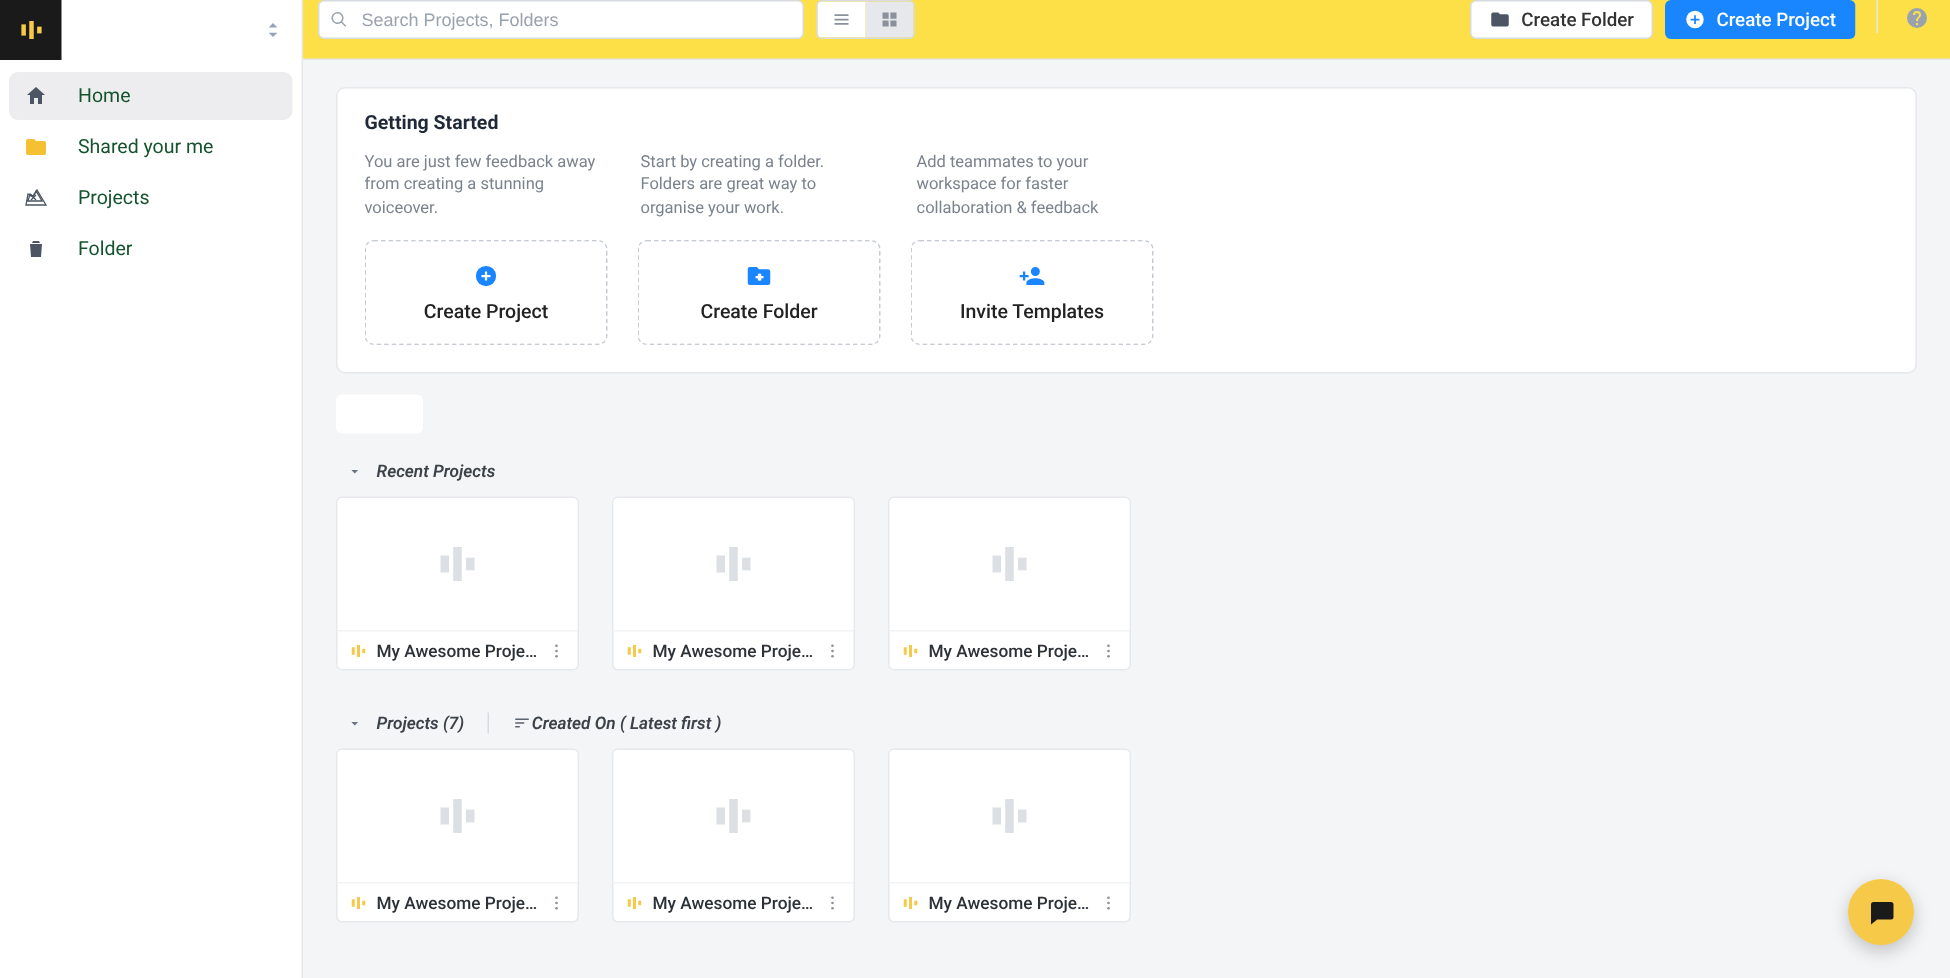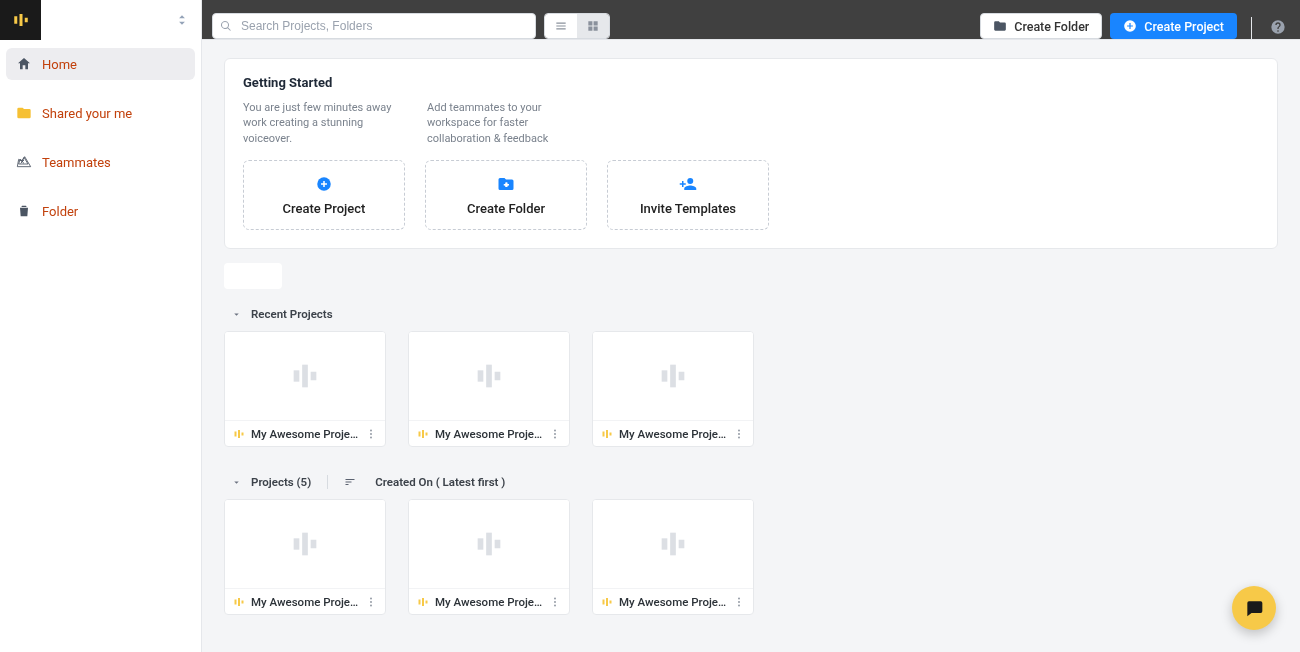--- a/index.html
+++ b/index.html
@@ -44,50 +44,50 @@
     width: 14px;
     height: 18px;
     fill: #94a3b8;
   }
   .nav {
     padding: 8px 6px;
   }
   .nav-item {
     display: flex;
     align-items: center;
-    gap: 10px;
+    gap: 20px;
     padding: 8px 10px;
     border-radius: 6px;
     font-size: 13px;
-    color: #c2410c;
-    cursor: pointer;
-    margin-bottom: 17px;
+    color: #14532d;
+    cursor: pointer;
+    margin-bottom: 2px;
   }
   .nav-item.active {
     background: #ededf0;
   }
   .nav-item .nicon {
     width: 16px;
     height: 16px;
     fill: #4b5563;
     flex-shrink: 0;
   }
   .nav-item.shared .nicon { fill: #f6c033; }
   .main {
     flex: 1;
     display: flex;
     flex-direction: column;
     min-width: 0;
   }
   .topbar {
     height: 40px;
-    background: #404040;
+    background: #fde047;
     border-bottom: 1px solid #e5e7eb;
     display: flex;
-    align-items: flex-end;
+    align-items: flex-start;
     padding: 0 10px;
     gap: 8px;
   }
   .search-wrap {
     position: relative;
     width: 324px;
   }
   .search-input {
     width: 100%;
     height: 26px;
@@ -224,20 +224,21 @@
     margin-bottom: 18px;
   }
   .section-head {
     display: flex;
     align-items: center;
     gap: 10px;
     margin: 0 0 10px 8px;
     font-size: 11.5px;
     font-weight: 600;
     color: #3c424a;
+    font-style: italic;
   }
   .section-head .tri { width: 9px; height: 9px; fill: #6b7280; }
   .section-head .sep {
     width: 1px; height: 14px; background: #d7dbe0; margin: 0 6px;
   }
   .section-head .sort-icn { width:12px; height:12px; fill:#5b6270; }
   .cards {
     display: flex;
     gap: 22px;
     margin-bottom: 28px;
@@ -322,21 +323,21 @@
         <svg class="nicon" viewBox="0 0 24 24">
             <path d="M10 4H4a2 2 0 0 0-2 2v12a2 2 0 0 0 2 2h16a2 2 0 0 0 2-2V8a2 2 0 0 0-2-2h-8l-2-2z"></path>
           </svg>
         <span>Shared your me</span>
       </div>
       <div class="nav-item">
         <svg class="nicon" viewBox="0 0 24 24">
             <path d="M22 19l-9-15-4 7-5-3-2 11h20zM6 8l3 2 3-5 6 10H4l2-7z" stroke="#4b5563" stroke-width="1.3" fill="none"></path>
             <path d="M7 9l5 5M12 9l-5 5" stroke="#4b5563" stroke-width="1.3"></path>
           </svg>
-        <span>Teammates</span>
+        <span>Projects</span>
       </div>
       <div class="nav-item">
         <svg class="nicon" viewBox="0 0 24 24">
             <path d="M6 7h12l-1 13H7L6 7zm3-3h6l1 2H8l1-2z"></path>
           </svg>
         <span>Folder</span>
       </div>
     </div>
   </div>
 
@@ -380,21 +381,22 @@
             <path d="M12 2a10 10 0 1 0 0 20 10 10 0 0 0 0-20zm1 17h-2v-2h2v2zm2.1-7.8l-.9.9c-.7.7-1.2 1.3-1.2 2.9h-2v-.5c0-1.1.5-2.1 1.2-2.8l1.2-1.2c.4-.4.6-.9.6-1.5a2 2 0 0 0-4 0H8a4 4 0 1 1 8 0c0 .9-.4 1.7-.9 2.2z"></path>
           </svg>
       </div>
     </div>
 
     <div class="content">
 
       <div class="getting-started">
         <div class="gs-title">Getting Started</div>
         <div class="gs-descs">
-          <div class="gs-desc">You are just few minutes away work creating a stunning voiceover.</div>
+          <div class="gs-desc">You are just few feedback away from creating a stunning voiceover.</div>
+          <div class="gs-desc">Start by creating a folder. Folders are great way to organise your work.</div>
           <div class="gs-desc">Add teammates to your workspace for faster collaboration &amp; feedback</div>
         </div>
         <div class="gs-cards">
           <div class="gs-card">
             <svg viewBox="0 0 24 24">
                 <circle cx="12" cy="12" r="9"></circle>
                 <path d="M11 8h2v8h-2zM8 11h8v2H8z" fill="#fff"></path>
               </svg>
             <div class="gs-label">Create Project</div>
           </div>
@@ -489,24 +491,24 @@
               </svg>
     </div>
   </div>
         </div>
 
       <div class="section-head">
         <span style="display:flex;align-items:center;gap:10px;">
           <svg class="tri" viewBox="0 0 24 24">
               <path d="M6 9l6 6 6-6z"></path>
             </svg>
-          <span>Projects (5)</span>
+          <span>Projects (7)</span>
         </span>
         <span class="sep"></span>
-        <span style="display:flex;align-items:center;gap:19px;">
+        <span style="display:flex;align-items:center;gap:0;">
           <svg class="sort-icn" viewBox="0 0 24 24">
               <path d="M3 6h18v2H3zM3 11h12v2H3zM3 16h6v2H3z"></path>
             </svg>
           <span>Created On ( Latest first )</span>
         </span>
       </div>
       <div class="cards" id="all-cards">
           <div class="pcard">
     <div class="thumb">
       <svg viewBox="0 0 24 24">

